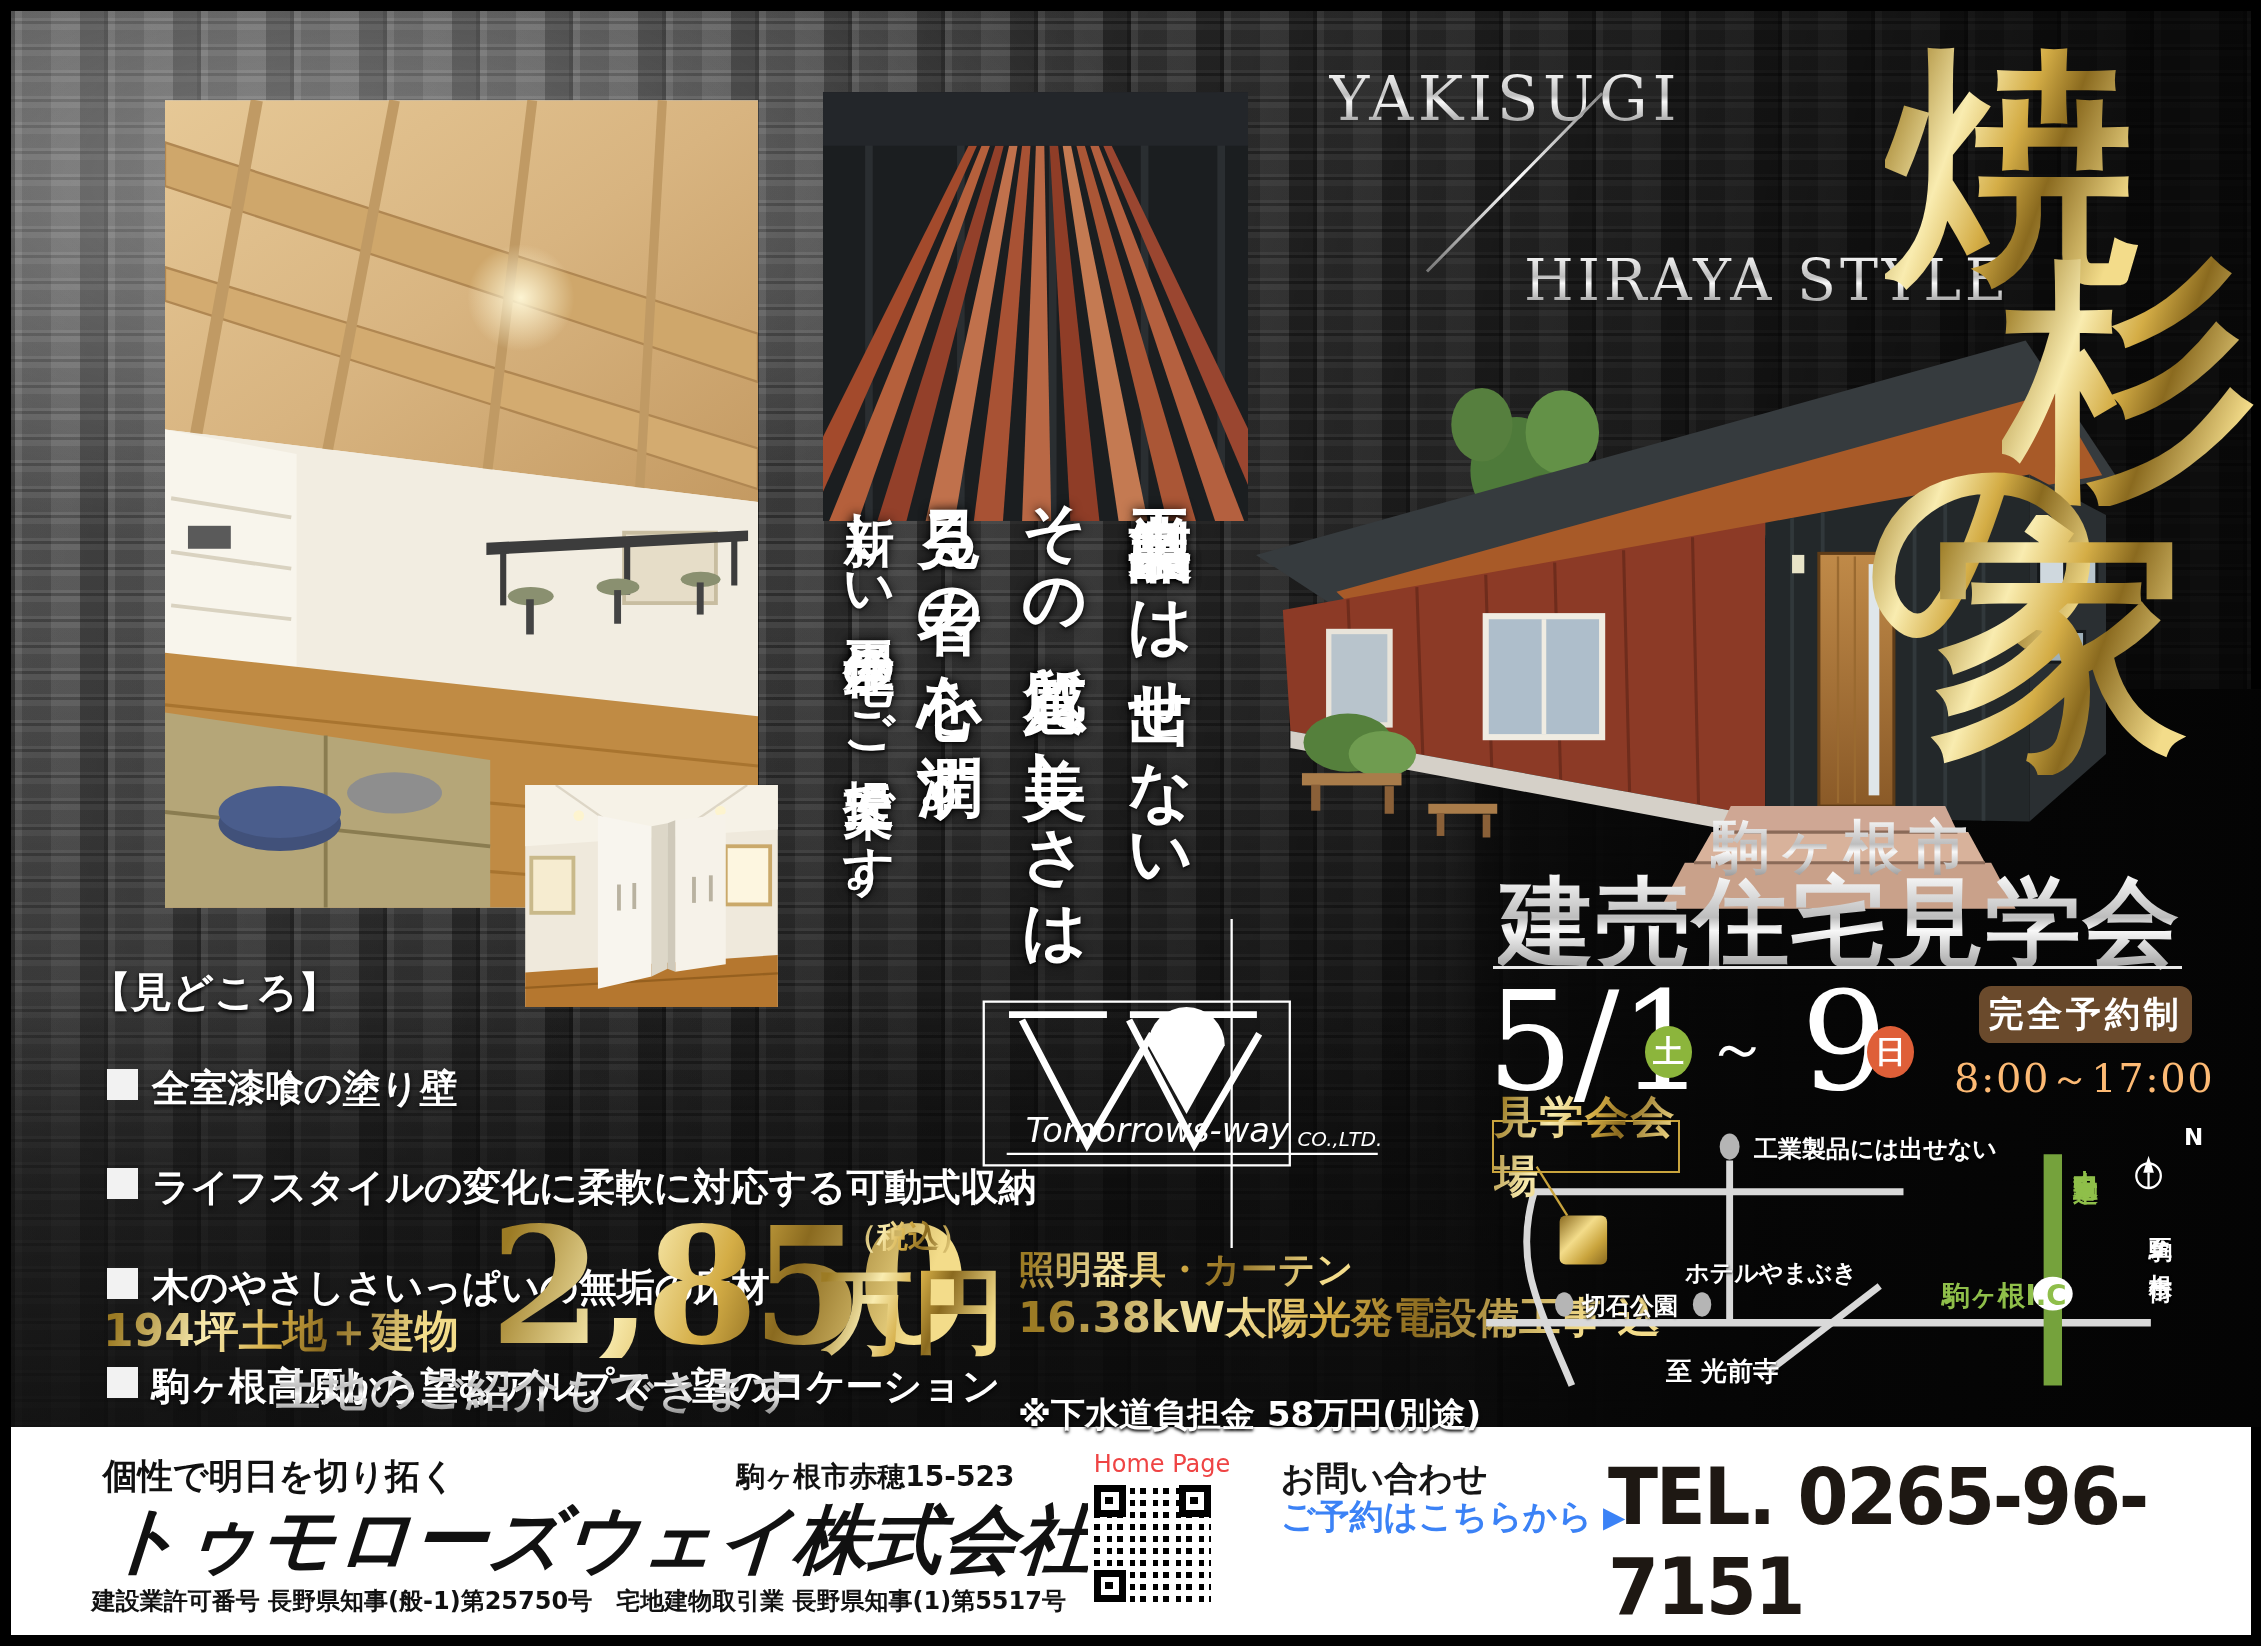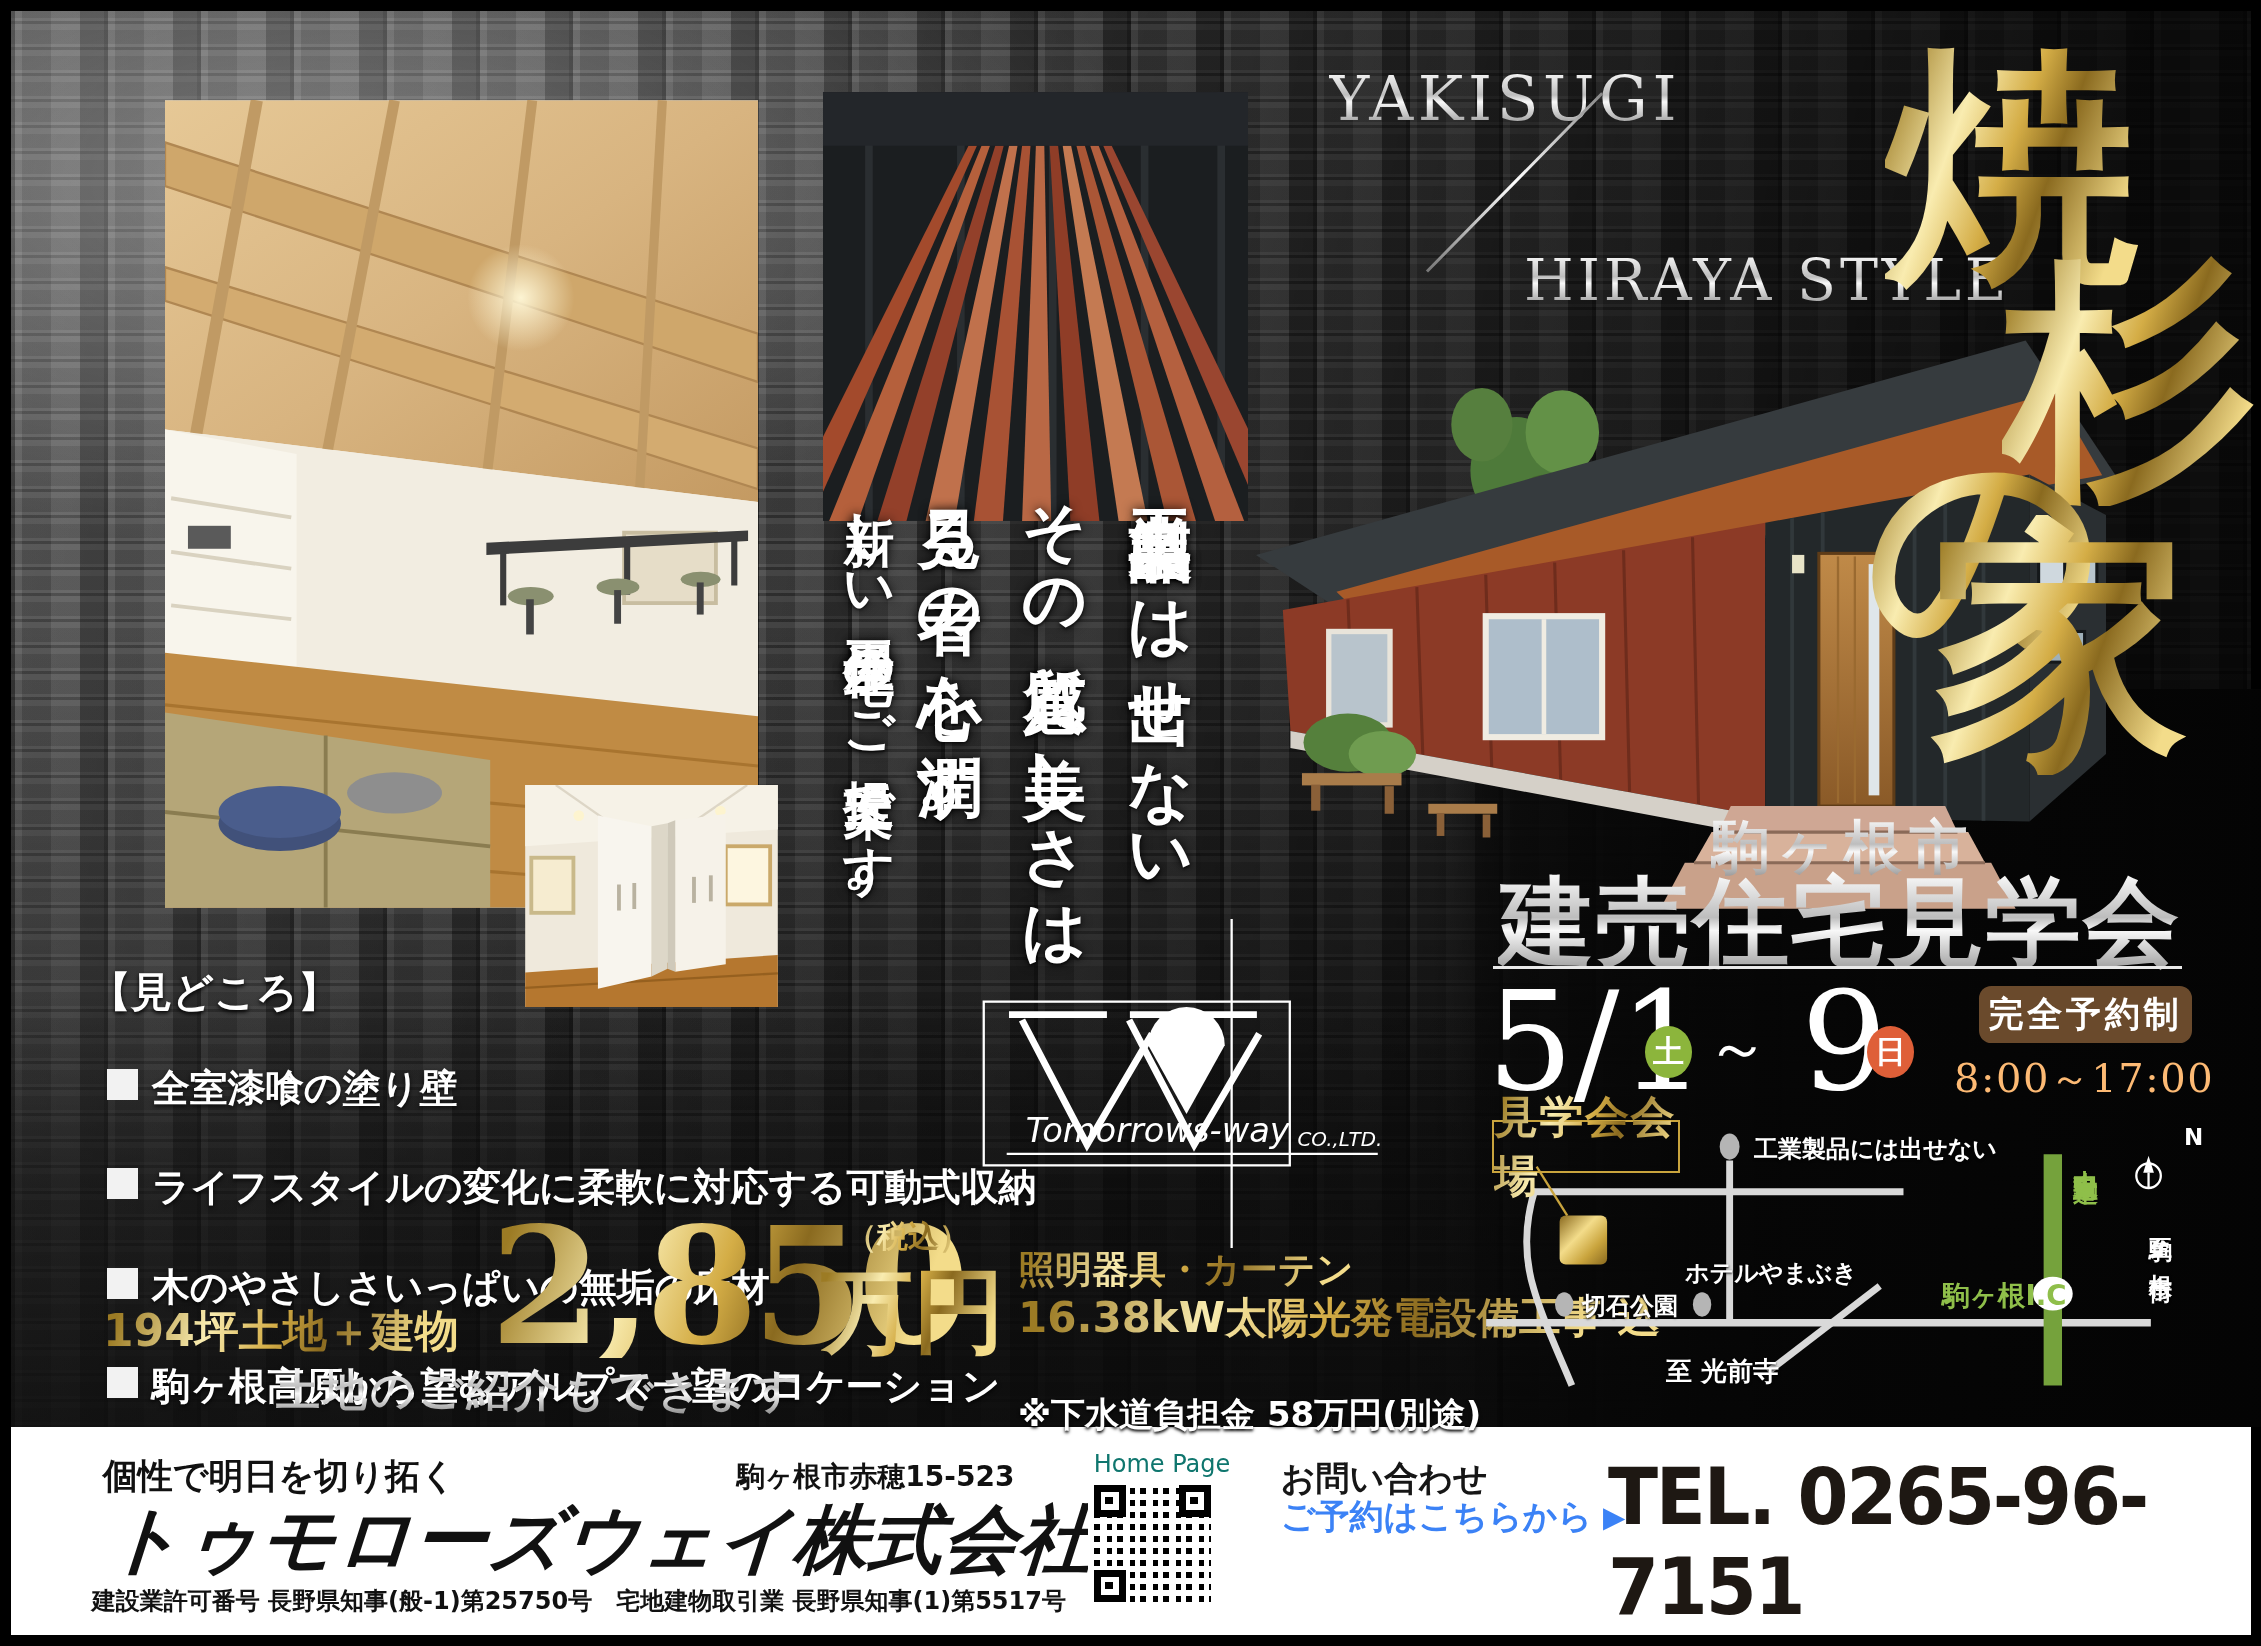--- a/index.html
+++ b/index.html
@@ -332,21 +332,21 @@
   <div class="abs v-txt" style="left:2069px;top:1149px;font-size:25px;font-weight:700;color:#8fbf4a;letter-spacing:2.3px;z-index:6;">中央自動車道</div>
   <div class="abs v-txt map-label" style="left:2146px;top:1219px;font-size:23px;letter-spacing:3.1px;z-index:6;">至駒ヶ根市街</div>
   <div class="abs map-label" style="left:2184px;top:1124px;font-size:23px;z-index:6;">N</div>
 
   <div class="footer-band">
     <div class="abs serif" style="left:92px;top:26px;font-size:35px;font-weight:700;color:#111;">個性で明日を切り拓く</div>
     <div class="abs" style="left:96px;top:64px;font-size:74px;font-weight:700;font-style:italic;color:#111;letter-spacing:0.8px;transform:skewX(-4deg);transform-origin:left;">トゥモローズウェイ株式会社</div>
     <div class="abs" style="left:81px;top:158px;font-size:24px;font-weight:600;color:#111;">建設業許可番号 長野県知事(般-1)第25750号　宅地建物取引業 長野県知事(1)第5517号</div>
     <div class="abs" style="left:726px;top:31px;font-size:28px;font-weight:600;color:#111;">駒ヶ根市赤穂15-523</div>
 
-    <div class="abs" style="left:1083px;top:23px;font-size:24px;color:#0f766e;text-align:right;">Home Page</div>
+    <div class="abs" style="left:1083px;top:23px;font-size:24px;color:#ef4444;text-align:right;">Home Page</div>
     <div class="abs" style="left:1077px;top:52px;width:129px;height:129px;background:#fff;">
       <div style="position:absolute;inset:6.1px;background-image:
           repeating-linear-gradient(0deg,#000 0 6.1px,#fff 6.1px 12.3px,#000 12.3px 17.6px,#fff 17.6px 24px),
           repeating-linear-gradient(90deg,#000 0 6.1px,#fff 6.1px 13px,#000 13px 18.4px,#fff 18.4px 23px);
           background-blend-mode:lighten;"></div>
       <div class="qr-f" style="left:6.1px;top:6.1px;">
           <span></span>
         </div>
       <div class="qr-f" style="right:6.1px;top:6.1px;">
           <span></span>

